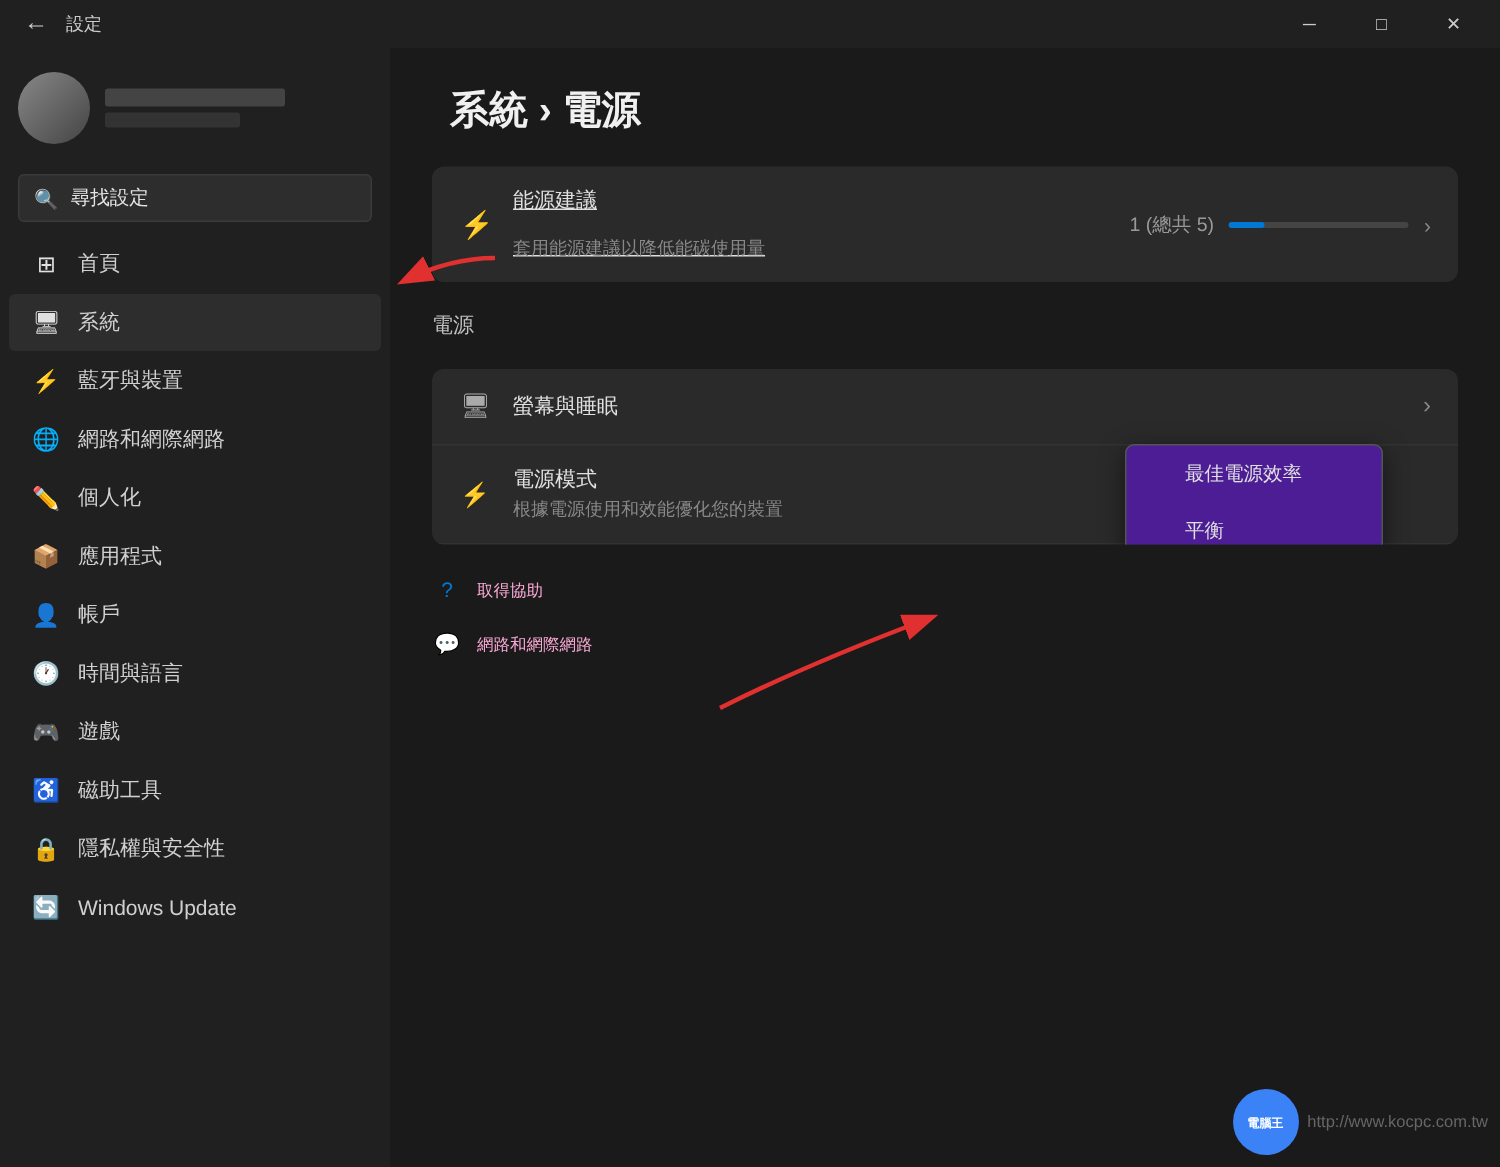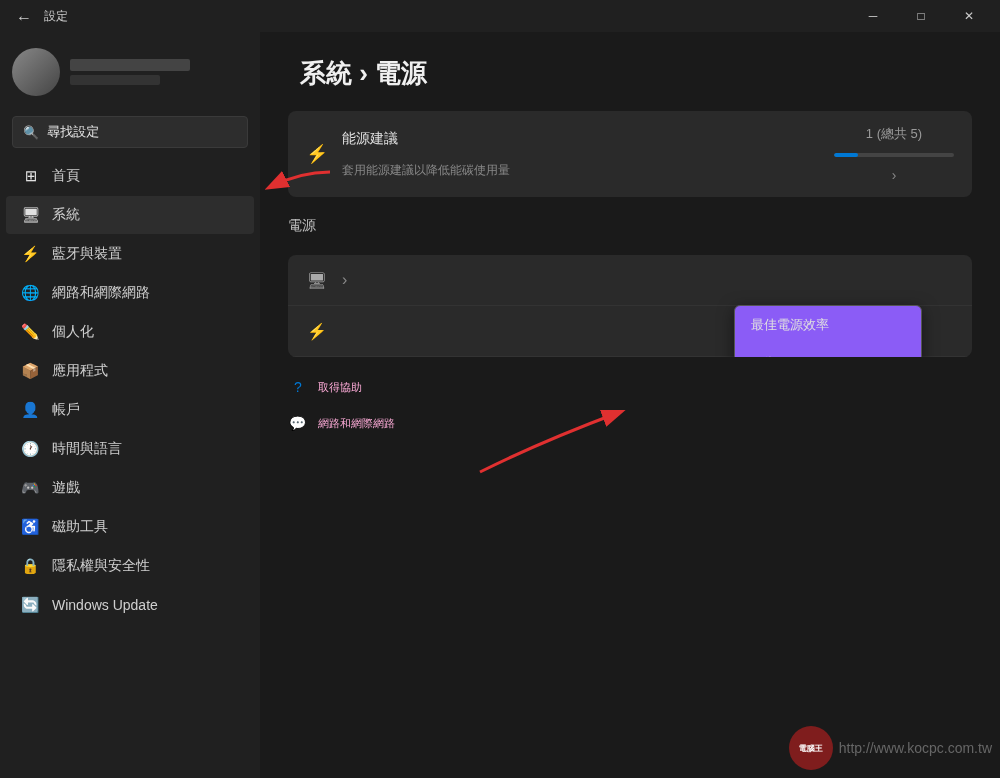--- a/index.html
+++ b/index.html
@@ -194,28 +194,27 @@
     .energy-icon {
       width: 24px;
       height: 24px;
       color: #aaa;
       font-size: 18px;
       display: flex;
       align-items: center;
       justify-content: center;
       flex-shrink: 0;
     }
-    .energy-text { flex: 1; }
+    .energy-text { flex: 1; text-decoration: underline; }
     .energy-title { font-size: 14px; color: #e0e0e0; }
     .energy-sub { font-size: 12px; color: #888; margin-top: 14px; }
     .energy-right {
       display: flex;
       align-items: center;
       gap: 10px;
-      flex-direction: column;
     }
     .energy-count {
       font-size: 13px;
       color: #999;
       white-space: nowrap;
     }
     .energy-progress {
       width: 120px;
       height: 4px;
       background: #444;
@@ -275,26 +274,27 @@
       display: flex;
       align-items: center;
       gap: 8px;
     }
 
     
     .power-mode-dropdown {
       position: absolute;
       right: 50px;
       top: 50px;
-      background: #8b5cf6;
+      background: #4c1d95;
       border: 1px solid #555;
       border-radius: 6px;
-      width: 188px;
+      width: 172px;
       z-index: 100;
       box-shadow: 0 4px 16px rgba(0,0,0,0.5);
+      padding-left: 23px;
     }
     .dropdown-item {
       padding: 10px 16px;
       font-size: 13px;
       color: #e0e0e0;
       cursor: pointer;
       display: flex;
       align-items: center;
       gap: 8px;
     }
@@ -332,31 +332,31 @@
       position: absolute;
       bottom: 8px;
       right: 8px;
       display: flex;
       align-items: center;
       gap: 6px;
     }
     .watermark-logo {
       width: 44px;
       height: 44px;
-      background: #7f1d1d;
+      background: #3b82f6;
       border-radius: 50%;
       display: flex;
       align-items: center;
       justify-content: center;
       font-size: 10px;
       color: #fff;
       font-weight: bold;
     }
     .watermark-text {
-      font-size: 14px;
+      font-size: 11px;
       color: #666;
     }
   </style>
 </head>
 <body>
 
 <div class="titlebar">
   <div class="titlebar-left">
     <button class="back-btn">←</button>
     <span class="titlebar-title">設定</span>
@@ -468,27 +468,34 @@
         <span class="chevron-right">›</span>
       </div>
     </div>
 
     <div class="section-label">電源</div>
 
     <div class="settings-group" style="position:relative;">
 
       <div class="setting-item">
         <div class="setting-icon">🖥</div>
+        <div class="setting-text">
+          <div class="setting-title">螢幕與睡眠</div>
+        </div>
         <div class="setting-right">
           <span style="color:#888;">›</span>
         </div>
       </div>
 
       <div class="setting-item">
         <div class="setting-icon">⚡</div>
+        <div class="setting-text">
+          <div class="setting-title">電源模式</div>
+          <div class="setting-desc">根據電源使用和效能優化您的裝置</div>
+        </div>
       </div>
 
       <div class="power-mode-dropdown">
         <div class="dropdown-item">
           <span>最佳電源效率</span>
         </div>
         <div class="dropdown-item">
           <span>平衡</span>
         </div>
 

